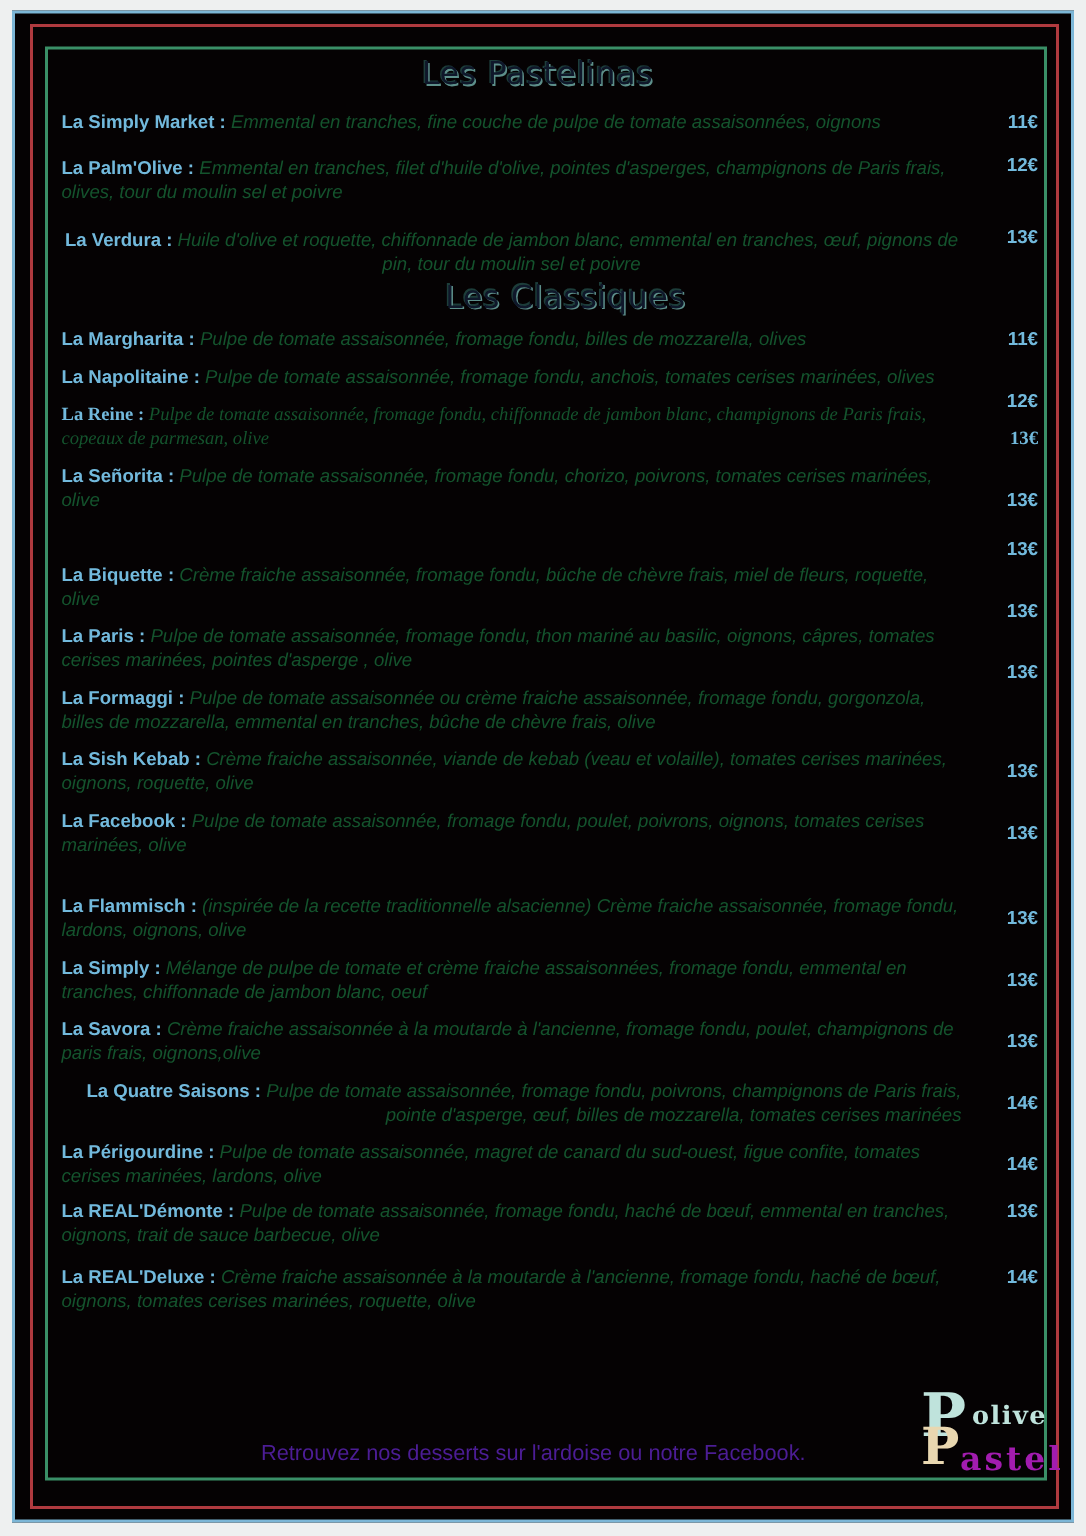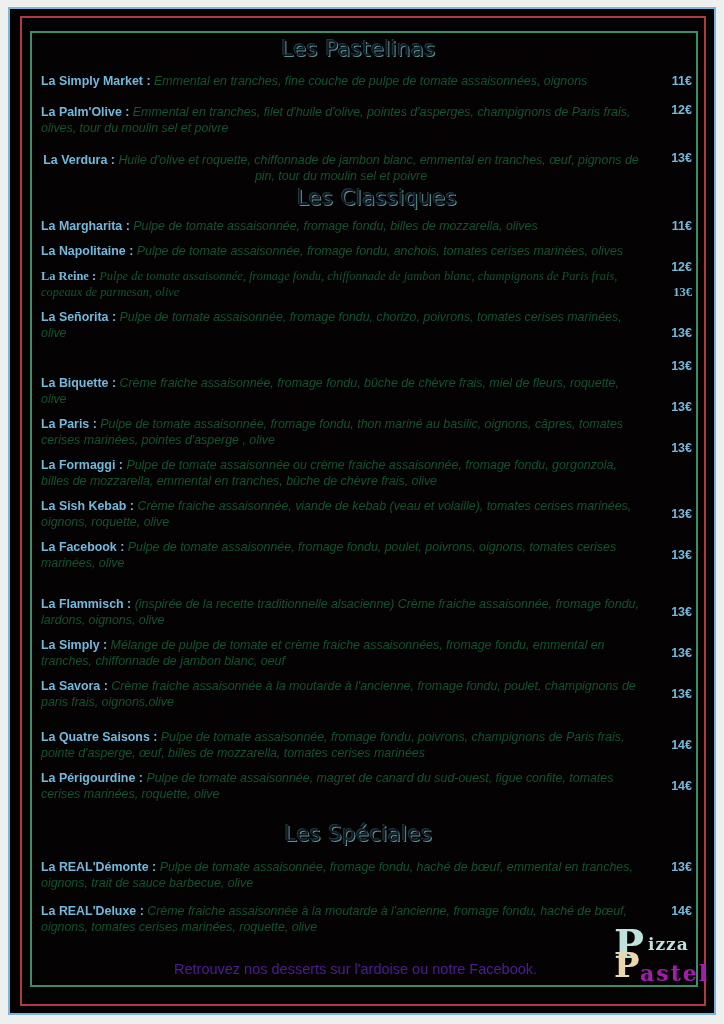--- a/index.html
+++ b/index.html
@@ -182,48 +182,47 @@
     <span class="sep">:</span>
     <span class="desc">Mélange de pulpe de tomate et crème fraiche assaisonnées, fromage fondu, emmental en tranches, chiffonnade de jambon blanc, oeuf</span>
     <span class="price" style="top:8px;">13€</span>
   </div>
   <div class="item" style="margin-top:9px;">
     <span class="name">La Savora</span>
     <span class="sep">:</span>
     <span class="desc">Crème fraiche assaisonnée à la moutarde à l'ancienne, fromage fondu, poulet, champignons de paris frais, oignons,olive</span>
     <span class="price" style="top:8px;">13€</span>
   </div>
-  <div class="item" style="margin-top:19px;">
+  <div class="item" style="margin-top:9px;text-align:right;">
     <span class="name">La Quatre Saisons</span>
     <span class="sep">:</span>
     <span class="desc">Pulpe de tomate assaisonnée, fromage fondu, poivrons, champignons de Paris frais, pointe d'asperge, œuf, billes de mozzarella, tomates cerises marinées</span>
     <span class="price" style="top:8px;">14€</span>
   </div>
   <div class="item" style="margin-top:9px;">
     <span class="name">La Périgourdine</span>
     <span class="sep">:</span>
-    <span class="desc">Pulpe de tomate assaisonnée, magret de canard du sud-ouest, figue confite, tomates cerises marinées, roquette, olive</span>
+    <span class="desc">Pulpe de tomate assaisonnée, magret de canard du sud-ouest, figue confite, tomates cerises marinées, lardons, olive</span>
     <span class="price" style="top:8px;">14€</span>
   </div>
 
-  <div class="section-title" style="margin-top:14px;">Les Spéciales</div>
   <div class="item" style="margin-top:7px;">
     <span class="name">La REAL'Démonte</span>
     <span class="sep">:</span>
     <span class="desc">Pulpe de tomate assaisonnée, fromage fondu, haché de bœuf, emmental en tranches, oignons, trait de sauce barbecue, olive</span>
     <span class="price" style="top:0;">13€</span>
   </div>
   <div class="item" style="margin-top:12px;">
     <span class="name">La REAL'Deluxe</span>
     <span class="sep">:</span>
     <span class="desc">Crème fraiche assaisonnée à la moutarde à l'ancienne, fromage fondu, haché de bœuf, oignons, tomates cerises marinées, roquette, olive</span>
     <span class="price" style="top:0;">14€</span>
   </div>
 </div>
 
 <div class="footer-text">Retrouvez nos desserts sur l'ardoise ou notre Facebook.</div>
 
 <div class="logo">
   <span class="bigP">P</span>
-  <span class="l1">izza</span>
+  <span class="l1">olive</span>
   <span class="bigP2">P</span>
   <span class="l2">astel</span>
 </div>
 
 </body></html>

